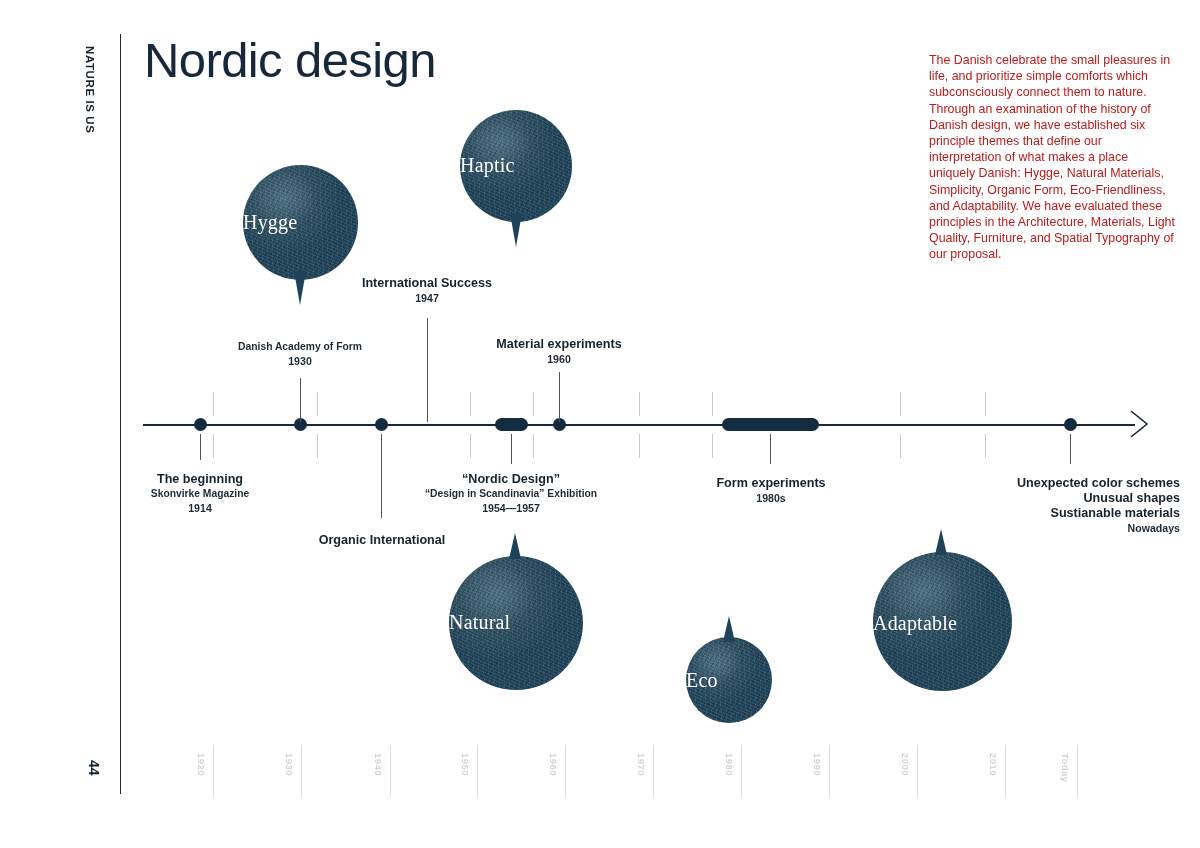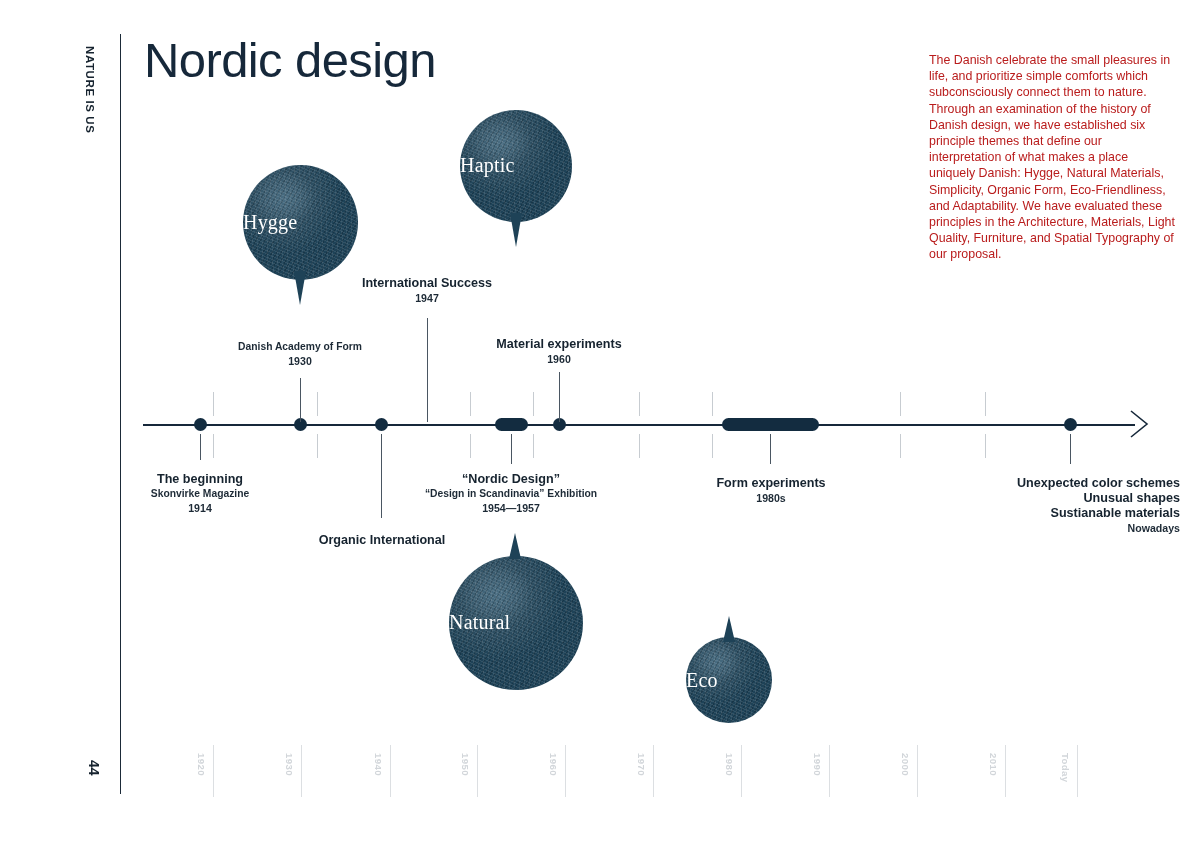--- a/index.html
+++ b/index.html
@@ -155,20 +155,27 @@
   </div>
 
   <div class="bubble up" style="left:449px;top:556px;width:134px;height:134px;">
     <div class="ball" style="width:134px;height:134px;">
         <span class="glow"></span>
       </div>
     <div class="cap" style="top:55px;">Natural</div>
     <div class="tail" style="left:60px;top:-23px;"></div>
   </div>
 
+  <div class="bubble up" style="left:873px;top:552px;width:139px;height:139px;">
+    <div class="ball" style="width:139px;height:139px;">
+        <span class="glow"></span>
+      </div>
+    <div class="cap" style="top:60px;">Adaptable</div>
+    <div class="tail" style="left:62px;top:-23px;"></div>
+  </div>
 
   <div class="axis"></div>
   <div class="axis-arrow">
     <svg width="22" height="30" viewBox="0 0 22 30">
       <polyline points="3,2 19,15 3,28" fill="none" stroke="#16283a" stroke-width="1.6"></polyline>
     </svg>
   </div>
 
   <div class="node dot" style="left:194px;"></div>
   <div class="node dot" style="left:294px;"></div>

